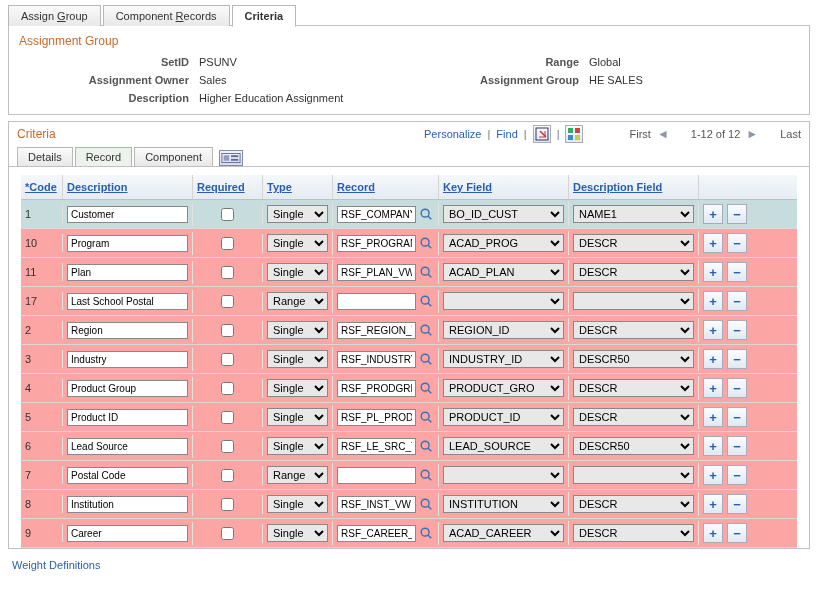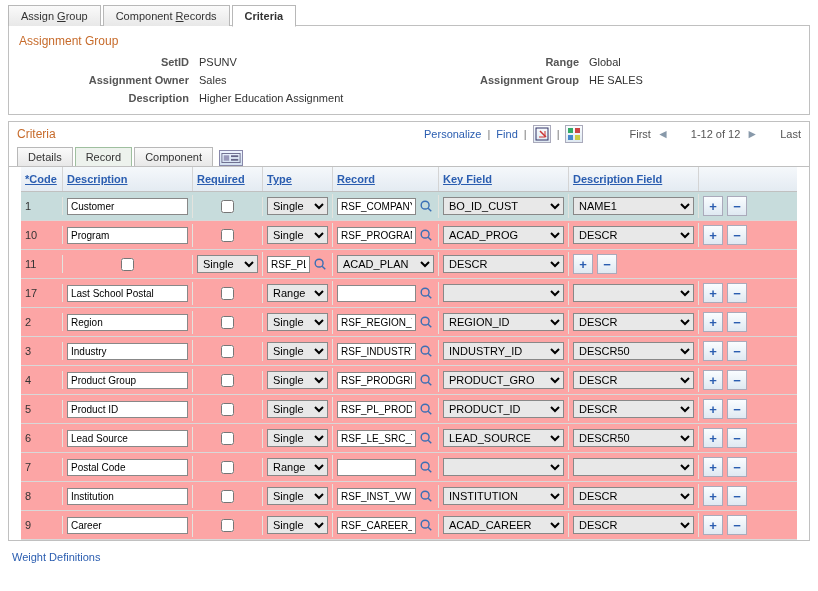--- a/index.html
+++ b/index.html
@@ -19,21 +19,21 @@
 .crit-title { color: #c76b2b; font-size: 12px; }
 .crit-tools { display: flex; align-items: center; gap: 6px; font-size: 11px; }
 .crit-tools a { color: #2a5db0; text-decoration: none; cursor: pointer; }
 .crit-tools .sep { color: #777; }
 .icon-btn { width: 16px; height: 16px; display: inline-flex; align-items: center; justify-content: center; border: 1px solid #aab; background: linear-gradient(#fafdff,#dfe9f2); cursor: pointer; font-size: 10px; color: #336; }
 .nav-txt { color: #555; padding-left: 16px; }
 .sub-tabs { display: flex; gap: 2px; padding: 4px 8px 0; align-items: flex-end; border-bottom: 1px solid #c0c0c0; }
 .sub-tab { padding: 3px 10px; border: 1px solid #b8b8b8; background: linear-gradient(#fafafa,#e8e8e8); border-bottom: none; cursor: pointer; font-size: 11px; }
 .sub-tab.active { background: #edf2ed; border-color: #9fbf9f; }
 .expand-icon { width: 22px; height: 14px; border: 1px solid #88a; background: linear-gradient(#eef4ff,#d2e0f0); margin-left: 4px; display: inline-flex; align-items: center; justify-content: center; cursor: pointer; }
-.grid-wrap { padding: 0 12px; }
+.grid-wrap { padding: 0 12px; margin-top: 8px; }
 .grid-header { display: grid; grid-template-columns: 42px 130px 70px 70px 106px 130px 130px 60px; background: linear-gradient(#f5f8fb,#e4ebf2); border-bottom: 1px solid #c0c0c0; }
 .grid-header .th { padding: 6px 4px; font-weight: bold; color: #2a5db0; border-right: 1px solid #d4d4d4; text-decoration: underline; cursor: pointer; }
 .row { display: grid; grid-template-columns: 42px 130px 70px 70px 106px 130px 130px 60px; align-items: center; border-bottom: 1px solid #d8d8d8; background: #fca5a5; min-height: 28px; }
 .row.sel { background: #c7dcdc; }
 .cell { padding: 3px 4px; border-right: 1px solid #e3e3de; display: flex; align-items: center; gap: 2px; }
 .cell.code { color: #333; }
 .cell input[type="text"] { width: 100%; box-sizing: border-box; font-size: 10px; padding: 2px 3px; border: 1px solid #888; }
 .cell input[type="checkbox"] { margin: 0 auto; display: block; }
 .cell select { width: 100%; box-sizing: border-box; font-size: 11px; padding: 1px; border: 1px solid #888; background: #e8e8e8; }
 .rec-wrap { display: flex; width: 100%; align-items: center; }
@@ -199,20 +199,23 @@
             <div class="cell" style="border-right: none;">
               <div class="row-actions">
                 <span class="icon-btn add-btn">+</span>
                 <span class="icon-btn del-btn">−</span>
               </div>
             </div>
           </div>
           <div class="row">
             <div class="cell code">11</div>
             <div class="cell">
+              <input type="text" value="Plan" style="">
+            </div>
+            <div class="cell">
               <input type="checkbox" style="">
             </div>
             <div class="cell">
               <select><option>Single</option><option>Range</option></select>
             </div>
             <div class="cell">
               <div class="rec-wrap">
                 <input type="text" value="RSF_PLAN_VW" style="">
                 <span class="lookup">
                   <svg viewBox="0 0 16 16">

